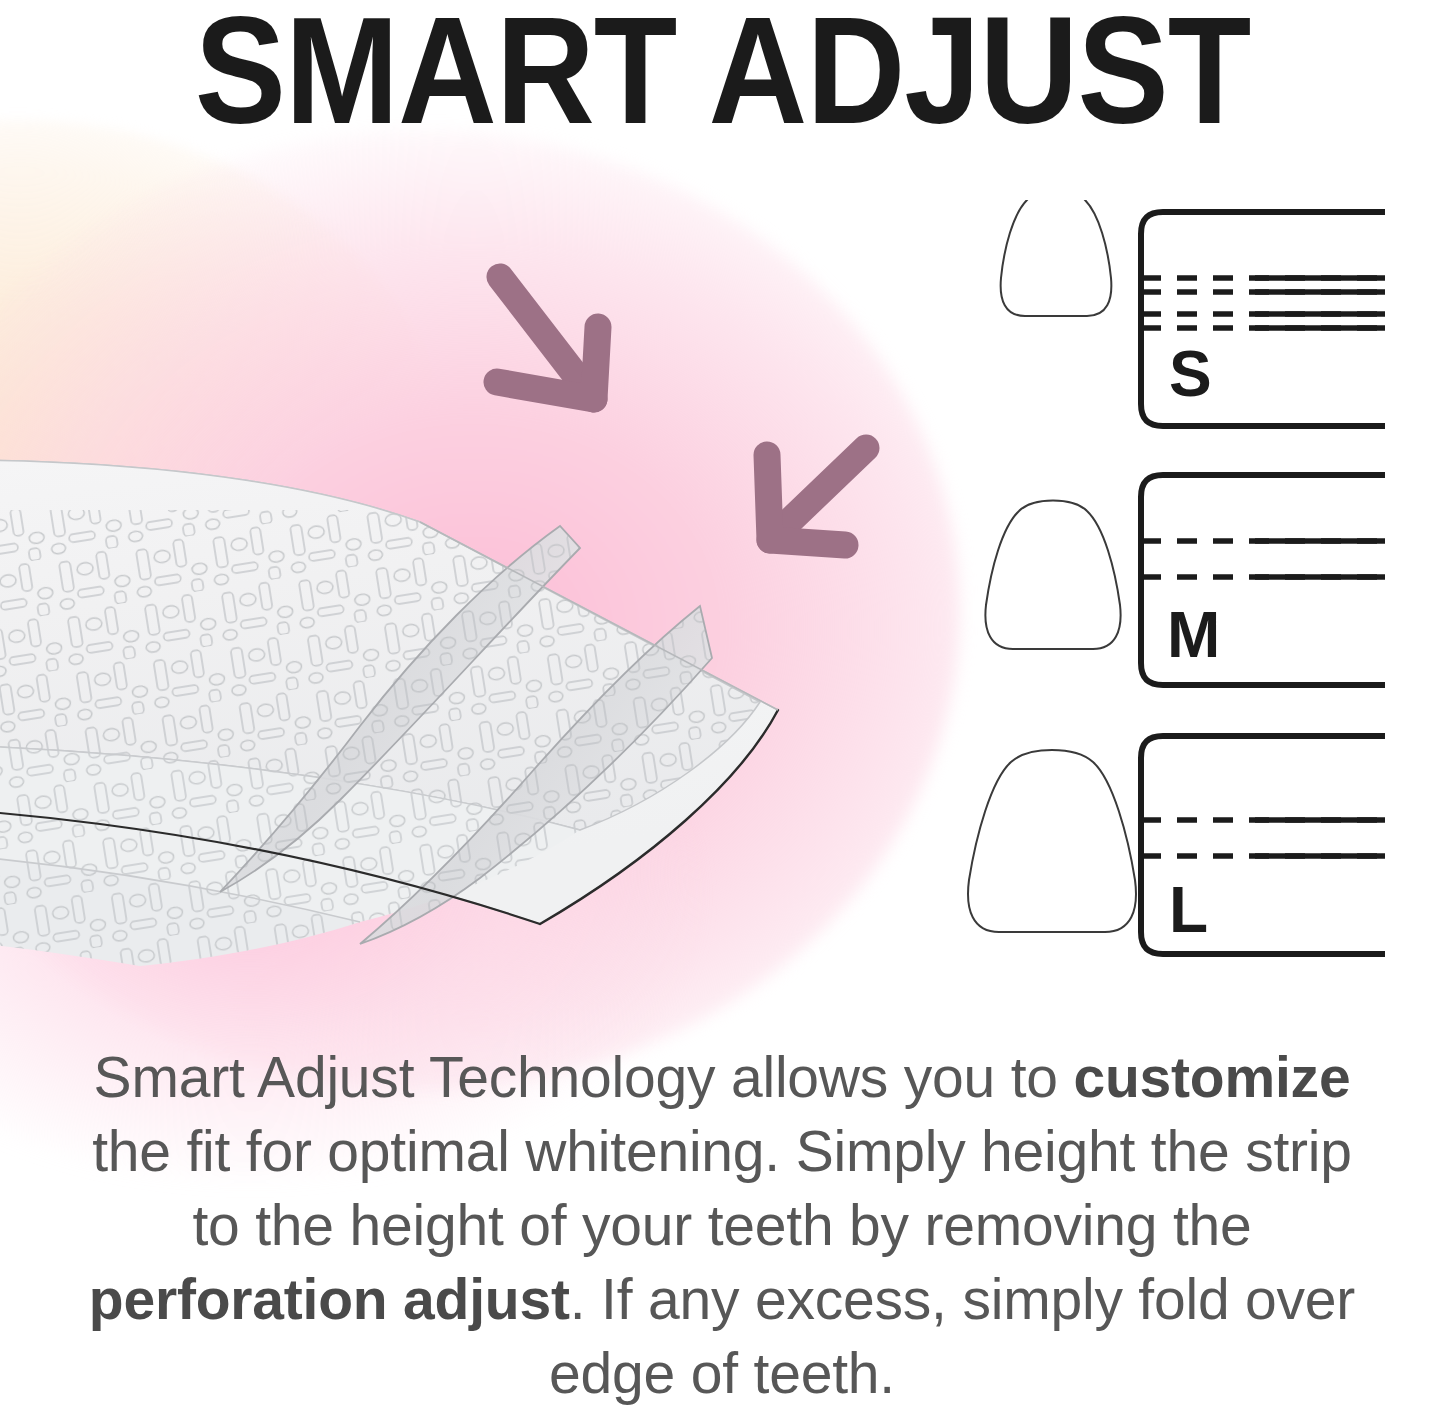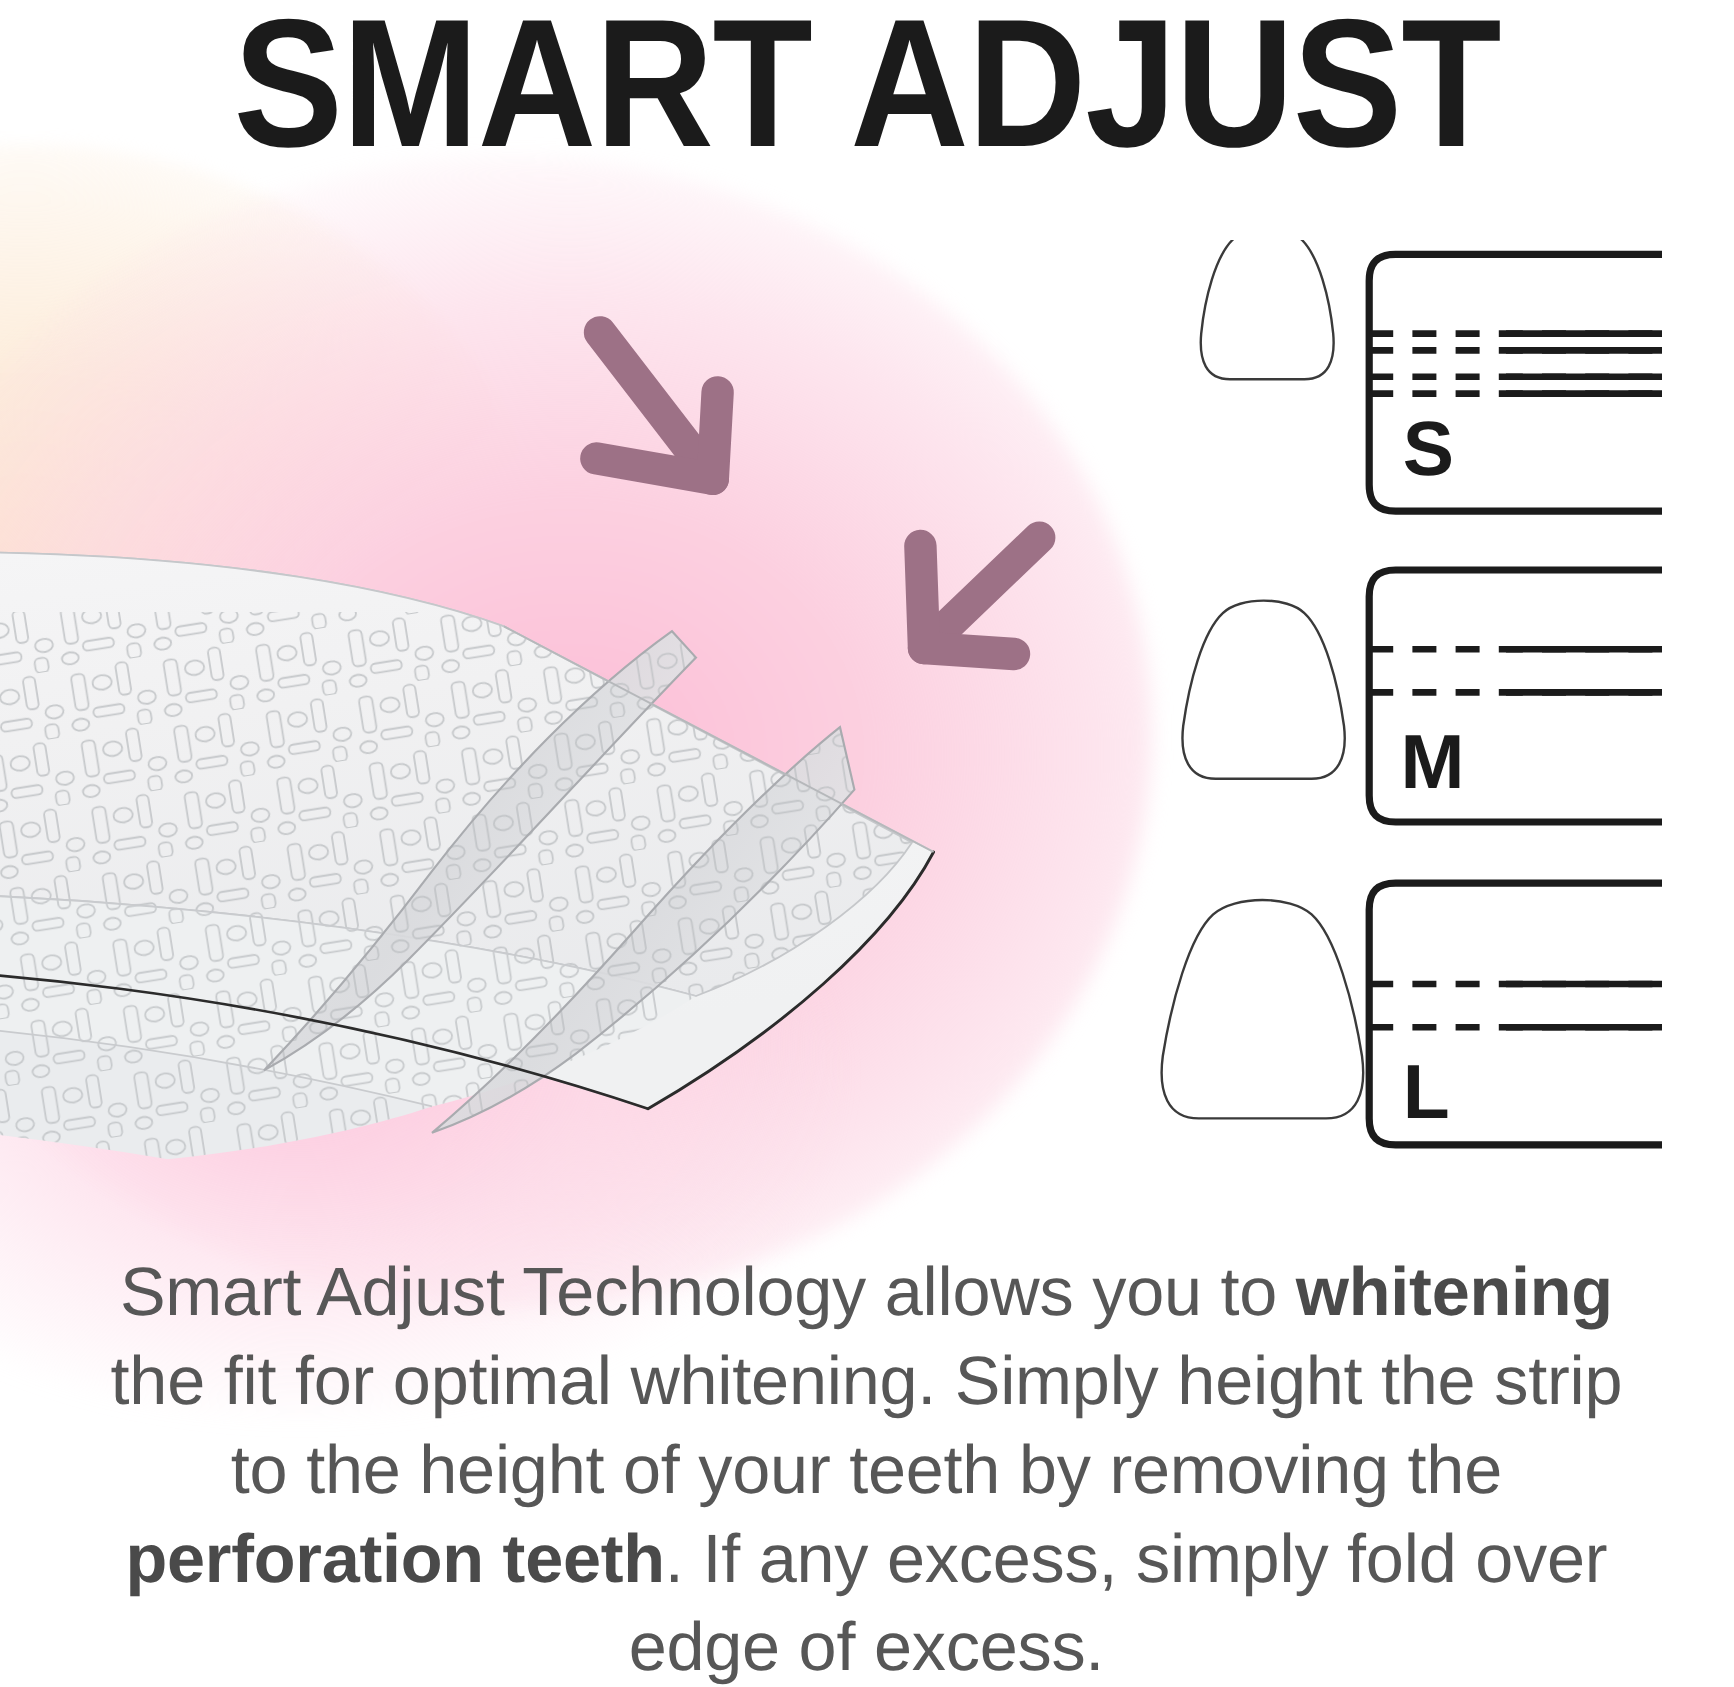--- a/index.html
+++ b/index.html
@@ -274,18 +274,18 @@
       <text x="214" y="212" font-family="Liberation Sans, sans-serif" font-size="64" font-weight="bold" fill="#1b1b1b">L</text>
     </svg>
   </div>
 </div>
 
 <div id="title-bar">
   <span class="title-text">SMART ADJUST</span>
 </div>
 
 <div id="body-copy">
-  <span>Smart Adjust Technology allows you to </span><b>whitening</b>
+  <span>Smart Adjust Technology allows you to </span><b>customize</b>
   <span>the fit for optimal whitening. Simply height the</span>
   <span>strip to the height of your teeth by removing the</span>
-  <b>perforation teeth</b><span>. If any excess, simply fold over</span>
-  <span>edge of excess.</span>
+  <b>perforation adjust</b><span>. If any excess, simply fold over</span>
+  <span>edge of teeth.</span>
 </div>
 
 </body></html>

